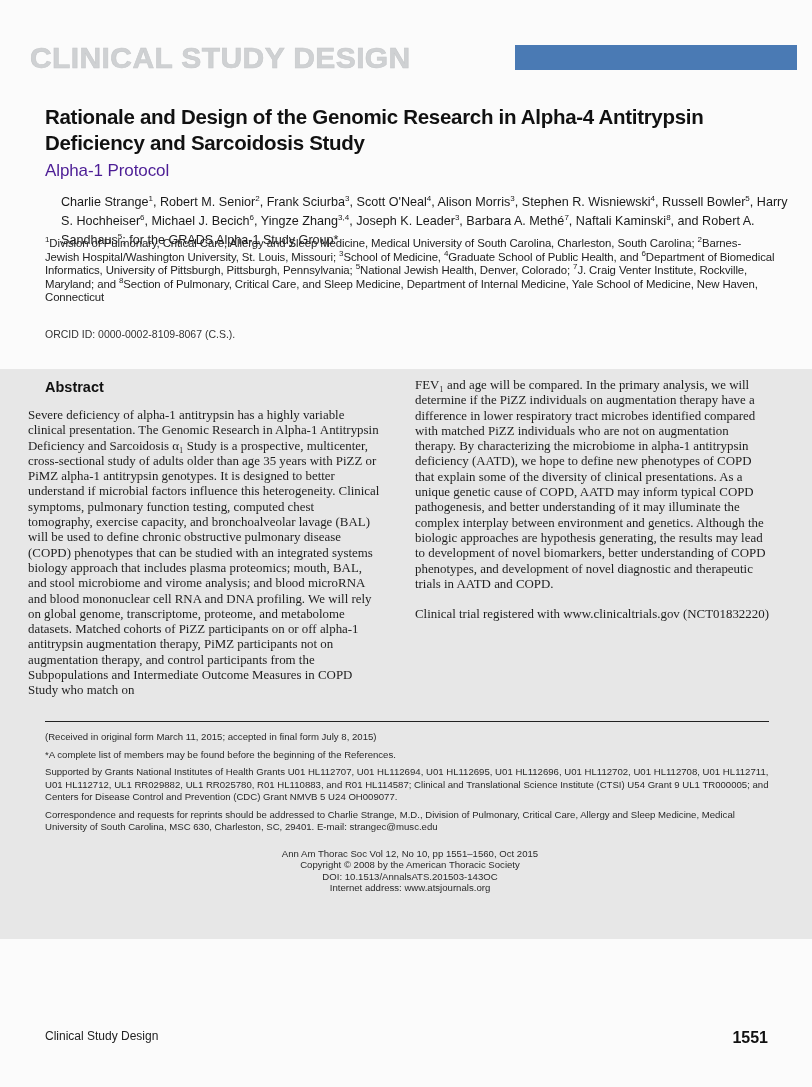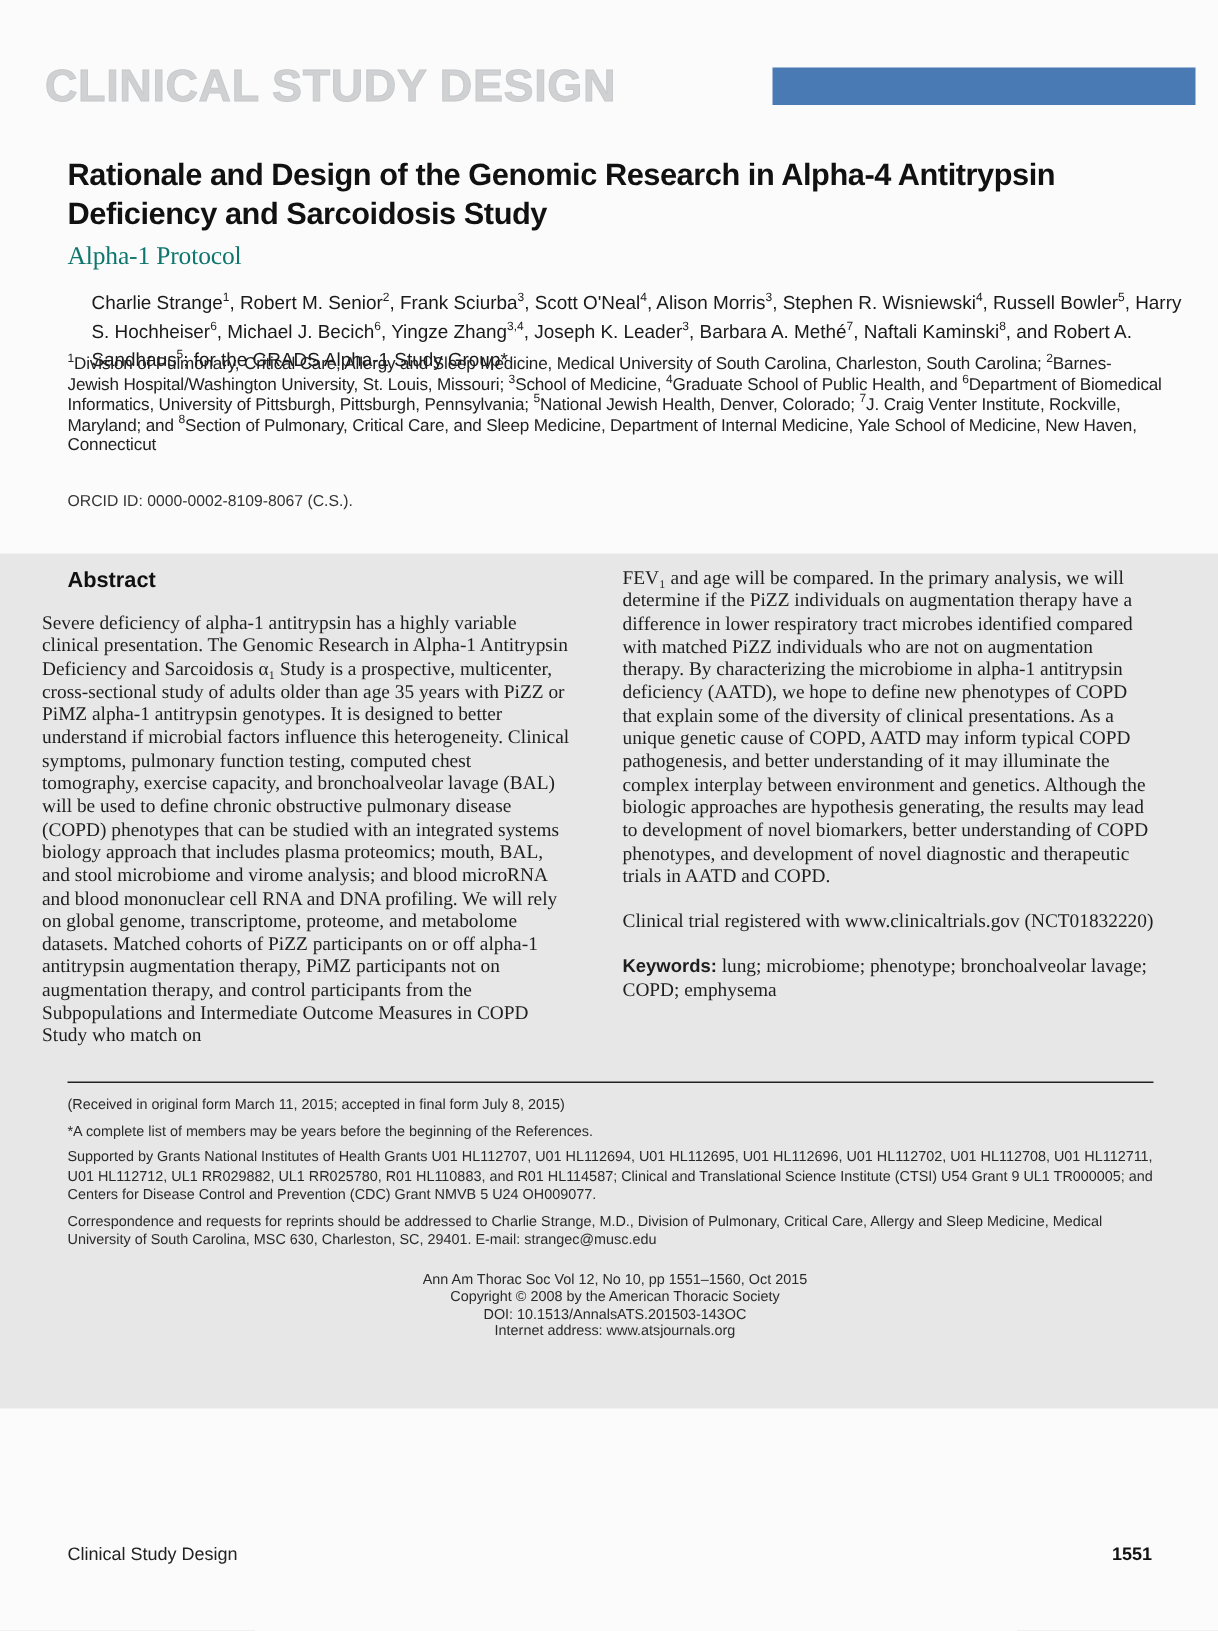--- a/index.html
+++ b/index.html
@@ -22,21 +22,21 @@
     position: absolute; left: 485px; top: 5px; width: 282px; height: 25px;
     background: #4a7ab4;
   }
   .title {
     position: absolute; left: 45px; top: 104px; width: 730px;
     font-size: 20.5px; font-weight: 700; line-height: 26px; letter-spacing: -0.3px;
     color: #111;
   }
   .subtitle {
     position: absolute; left: 45px; top: 160px;
-    font-size: 17px; line-height: 22px; color: #0f766e; letter-spacing: -0.1px; font-family: Liberation Serif, serif;
+    font-size: 17px; line-height: 22px; color: #4c1d95; letter-spacing: -0.1px;
   }
   .authors {
     position: absolute; left: 61px; top: 193px; width: 730px;
     font-size: 12.6px; line-height: 19px; color: #1a1a1a;
   }
   .authors sup, .affil sup { font-size: 8px; line-height: 0; }
   .affil {
     position: absolute; left: 45px; top: 237px; width: 730px;
     font-size: 11.4px; line-height: 13.5px; color: #222;
     letter-spacing: -0.1px;
@@ -73,21 +73,21 @@
   }
   .footnotes p { margin: 0 0 5px 0; }
   .pub-info { margin-top: 14px; line-height: 11.5px; text-align: center; }
   .pub-info div { white-space: nowrap; }
   .running-footer {
     position: absolute; left: 45px; top: 1029px;
     font-size: 12px; color: #222;
   }
   .page-number {
     position: absolute; right: 44px; top: 1029px;
-    font-size: 12px; font-weight: 700; color: #111;
+    font-size: 16px; font-weight: 700; color: #111;
   }
 </style>
 </head>
 <body>
 
 <div class="banner">
   <span class="banner-text">CLINICAL STUDY DESIGN</span>
   <div class="banner-bar"></div>
 </div>
 
@@ -101,30 +101,26 @@
 <div class="graybox"></div>
 <div class="abstract-heading">Abstract</div>
 
 <div class="abs-col abs-left">
   <p>Severe deficiency of alpha-1 antitrypsin has a highly variable clinical presentation. The Genomic Research in Alpha-1 Antitrypsin Deficiency and Sarcoidosis α₁ Study is a prospective, multicenter, cross-sectional study of adults older than age 35 years with PiZZ or PiMZ alpha-1 antitrypsin genotypes. It is designed to better understand if microbial factors influence this heterogeneity. Clinical symptoms, pulmonary function testing, computed chest tomography, exercise capacity, and bronchoalveolar lavage (BAL) will be used to define chronic obstructive pulmonary disease (COPD) phenotypes that can be studied with an integrated systems biology approach that includes plasma proteomics; mouth, BAL, and stool microbiome and virome analysis; and blood microRNA and blood mononuclear cell RNA and DNA profiling. We will rely on global genome, transcriptome, proteome, and metabolome datasets. Matched cohorts of PiZZ participants on or off alpha-1 antitrypsin augmentation therapy, PiMZ participants not on augmentation therapy, and control participants from the Subpopulations and Intermediate Outcome Measures in COPD Study who match on</p>
 </div>
 
 <div class="abs-col abs-right">
   <p>FEV₁ and age will be compared. In the primary analysis, we will determine if the PiZZ individuals on augmentation therapy have a difference in lower respiratory tract microbes identified compared with matched PiZZ individuals who are not on augmentation therapy. By characterizing the microbiome in alpha-1 antitrypsin deficiency (AATD), we hope to define new phenotypes of COPD that explain some of the diversity of clinical presentations. As a unique genetic cause of COPD, AATD may inform typical COPD pathogenesis, and better understanding of it may illuminate the complex interplay between environment and genetics. Although the biologic approaches are hypothesis generating, the results may lead to development of novel biomarkers, better understanding of COPD phenotypes, and development of novel diagnostic and therapeutic trials in AATD and COPD.</p>
   <p class="gap">Clinical trial registered with www.clinicaltrials.gov (NCT01832220)</p>
-  <p class="gap">
-    <span class="kw-label">Keywords:</span>
-    <span>lung; microbiome; phenotype; bronchoalveolar lavage; COPD; emphysema</span>
-  </p>
 </div>
 
 <div class="footnote-rule"></div>
 <div class="footnotes">
   <p>(Received in original form March 11, 2015; accepted in final form July 8, 2015)</p>
-  <p>*A complete list of members may be years before the beginning of the References.</p>
+  <p>*A complete list of members may be found before the beginning of the References.</p>
   <p>Supported by Grants National Institutes of Health Grants U01 HL112707, U01 HL112694, U01 HL112695, U01 HL112696, U01 HL112702, U01 HL112708, U01 HL112711, U01 HL112712, UL1 RR029882, UL1 RR025780, R01 HL110883, and R01 HL114587; Clinical and Translational Science Institute (CTSI) U54 Grant 9 UL1 TR000005; and Centers for Disease Control and Prevention (CDC) Grant NMVB 5 U24 OH009077.</p>
   <p>Correspondence and requests for reprints should be addressed to Charlie Strange, M.D., Division of Pulmonary, Critical Care, Allergy and Sleep Medicine, Medical University of South Carolina, MSC 630, Charleston, SC, 29401. E-mail: strangec@musc.edu</p>
   <div class="pub-info">
     <div>Ann Am Thorac Soc Vol 12, No 10, pp 1551–1560, Oct 2015</div>
     <div>Copyright © 2008 by the American Thoracic Society</div>
     <div>DOI: 10.1513/AnnalsATS.201503-143OC</div>
     <div>Internet address: www.atsjournals.org</div>
   </div>
 </div>
 

